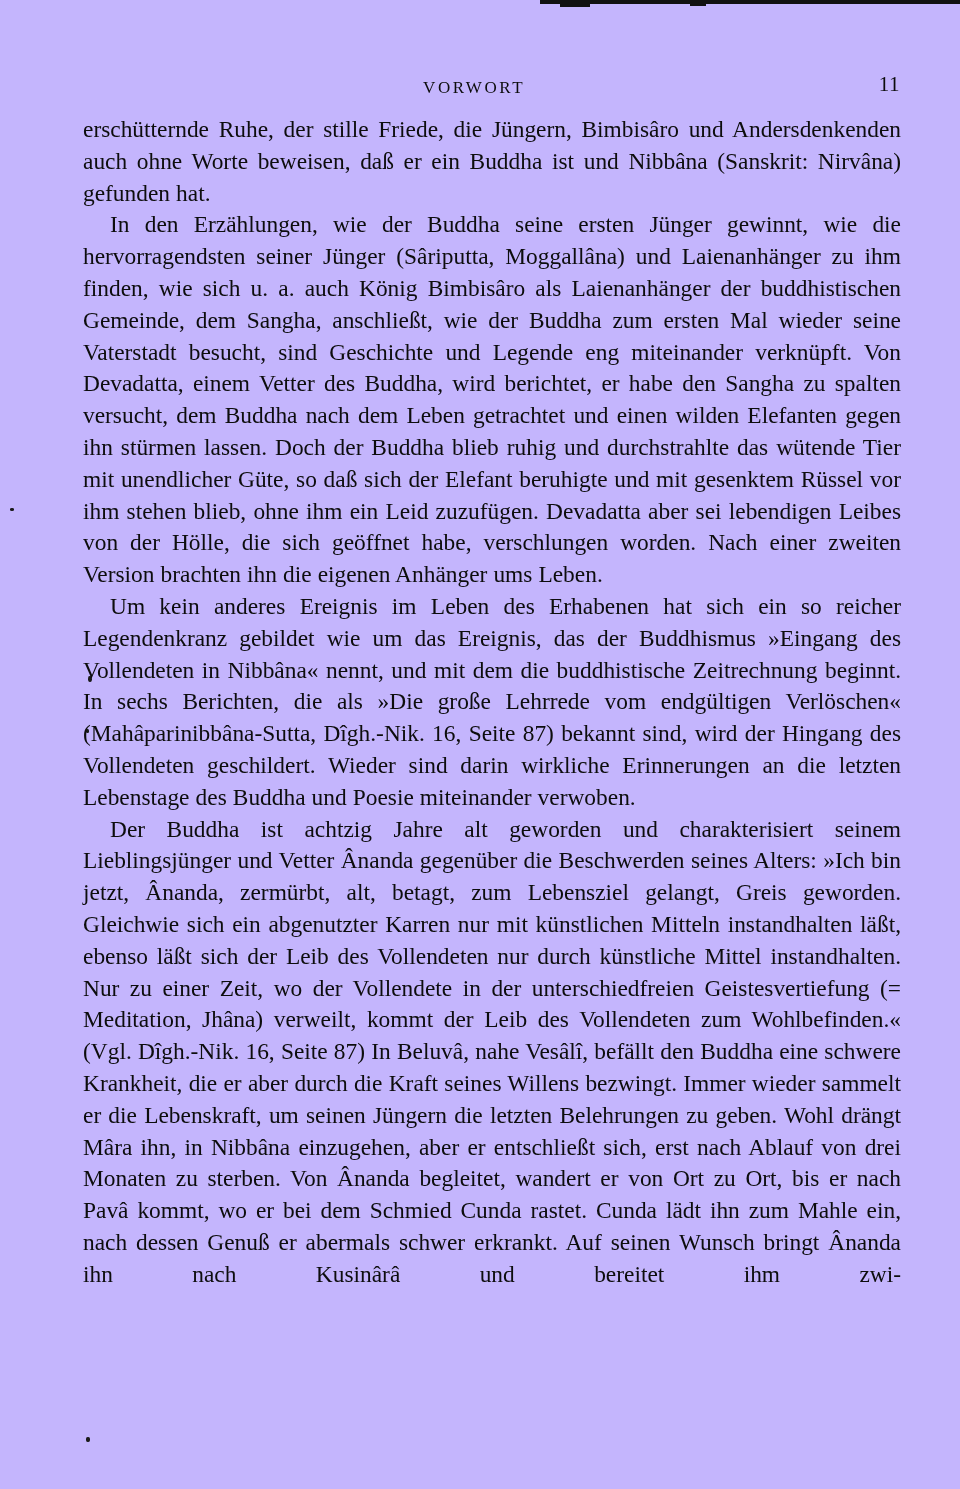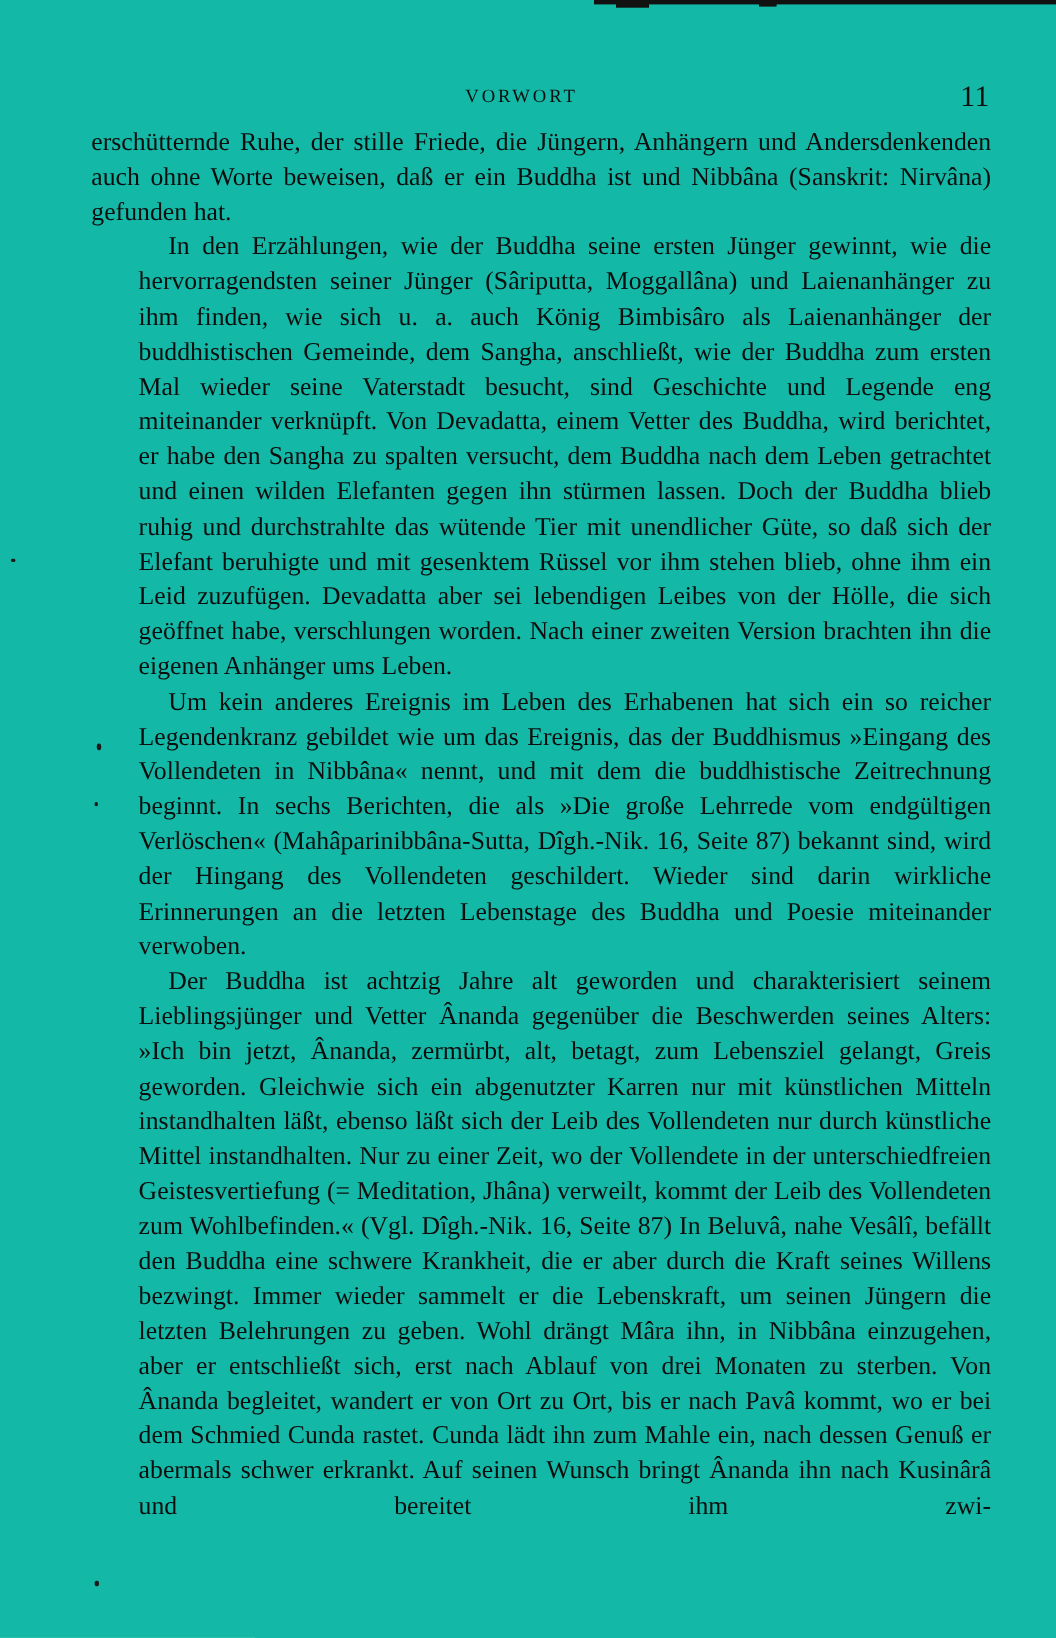--- a/index.html
+++ b/index.html
@@ -4,21 +4,21 @@
 <style>
   html, body {
     margin: 0;
     padding: 0;
     background: #ffffff;
   }
   .page {
     position: relative;
     width: 960px;
     height: 1489px;
-    background: #14b8a6;
+    background: #c4b5fd;
     overflow: hidden;
     font-family: "Liberation Serif", "DejaVu Serif", serif;
     color: #0d0d0d;
   }
 
   
   .scan-edge-top {
     position: absolute;
     left: 540px;
     top: 0px;
@@ -68,21 +68,21 @@
     top: 0;
     font-size: 17px;
     letter-spacing: 2.6px;
     font-variant: normal;
     text-transform: uppercase;
   }
   .running-head-folio {
     position: absolute;
     right: 0px;
     top: -6px;
-    font-size: 27px;
+    font-size: 21px;
     letter-spacing: 0.5px;
   }
 
   
   .textblock {
     position: absolute;
     left: 83px;
     top: 114px;
     width: 818px;
   }
@@ -90,21 +90,20 @@
     margin: 0;
     font-size: 23.4px;
     line-height: 31.8px;
     text-align: justify;
     text-justify: inter-word;
     hyphens: none;
     word-spacing: 0.2px;
   }
   .para.indent {
     text-indent: 27px;
-    margin-left: 43px;
   }
   
   .para.hyphen-end {
     text-align-last: justify;
     font-family: Liberation Serif, serif;
   }
 </style>
 </head>
 <body>
 
@@ -118,19 +117,19 @@
   <div class="speck speck-b"></div>
   <div class="speck speck-c"></div>
   <div class="speck speck-d"></div>
 
   <div class="running-head">
     <span class="running-head-title">Vorwort</span>
     <span class="running-head-folio">11</span>
   </div>
 
   <div class="textblock">
-    <p class="para" id="para-1">erschütternde Ruhe, der stille Friede, die Jüngern, Anhängern und Andersdenkenden auch ohne Worte beweisen, daß er ein Buddha ist und Nibbâna (Sanskrit: Nirvâna) gefunden hat.</p>
+    <p class="para" id="para-1">erschütternde Ruhe, der stille Friede, die Jüngern, Bimbisâro und Andersdenkenden auch ohne Worte beweisen, daß er ein Buddha ist und Nibbâna (Sanskrit: Nirvâna) gefunden hat.</p>
     <p class="para indent" id="para-2">In den Erzählungen, wie der Buddha seine ersten Jünger gewinnt, wie die hervorragendsten seiner Jünger (Sâriputta, Moggallâna) und Laienanhänger zu ihm finden, wie sich u. a. auch König Bimbisâro als Laienanhänger der buddhistischen Gemeinde, dem Sangha, anschließt, wie der Buddha zum ersten Mal wieder seine Vaterstadt besucht, sind Geschichte und Legende eng miteinander verknüpft. Von Devadatta, einem Vetter des Buddha, wird berichtet, er habe den Sangha zu spalten versucht, dem Buddha nach dem Leben getrachtet und einen wilden Elefanten gegen ihn stürmen lassen. Doch der Buddha blieb ruhig und durchstrahlte das wütende Tier mit unendlicher Güte, so daß sich der Elefant beruhigte und mit gesenktem Rüssel vor ihm stehen blieb, ohne ihm ein Leid zuzufügen. Devadatta aber sei lebendigen Leibes von der Hölle, die sich geöffnet habe, verschlungen worden. Nach einer zweiten Version brachten ihn die eigenen Anhänger ums Leben.</p>
     <p class="para indent" id="para-3">Um kein anderes Ereignis im Leben des Erhabenen hat sich ein so reicher Legendenkranz gebildet wie um das Ereignis, das der Buddhismus »Eingang des Vollendeten in Nibbâna« nennt, und mit dem die buddhistische Zeitrechnung beginnt. In sechs Berichten, die als »Die große Lehrrede vom endgültigen Verlöschen« (Mahâparinibbâna-Sutta, Dîgh.-Nik. 16, Seite 87) bekannt sind, wird der Hingang des Vollendeten geschildert. Wieder sind darin wirkliche Erinnerungen an die letzten Lebenstage des Buddha und Poesie miteinander verwoben.</p>
     <p class="para indent hyphen-end" id="para-4">Der Buddha ist achtzig Jahre alt geworden und charakterisiert seinem Lieblingsjünger und Vetter Ânanda gegenüber die Beschwerden seines Alters: »Ich bin jetzt, Ânanda, zermürbt, alt, betagt, zum Lebensziel gelangt, Greis geworden. Gleichwie sich ein abgenutzter Karren nur mit künstlichen Mitteln instandhalten läßt, ebenso läßt sich der Leib des Vollendeten nur durch künstliche Mittel instandhalten. Nur zu einer Zeit, wo der Vollendete in der unterschiedfreien Geistesvertiefung (= Meditation, Jhâna) verweilt, kommt der Leib des Vollendeten zum Wohlbefinden.« (Vgl. Dîgh.-Nik. 16, Seite 87) In Beluvâ, nahe Vesâlî, befällt den Buddha eine schwere Krankheit, die er aber durch die Kraft seines Willens bezwingt. Immer wieder sammelt er die Lebenskraft, um seinen Jüngern die letzten Belehrungen zu geben. Wohl drängt Mâra ihn, in Nibbâna einzugehen, aber er entschließt sich, erst nach Ablauf von drei Monaten zu sterben. Von Ânanda begleitet, wandert er von Ort zu Ort, bis er nach Pavâ kommt, wo er bei dem Schmied Cunda rastet. Cunda lädt ihn zum Mahle ein, nach dessen Genuß er abermals schwer erkrankt. Auf seinen Wunsch bringt Ânanda ihn nach Kusinârâ und bereitet ihm zwi-</p>
   </div>
 
 </div>
 
 </body></html>

